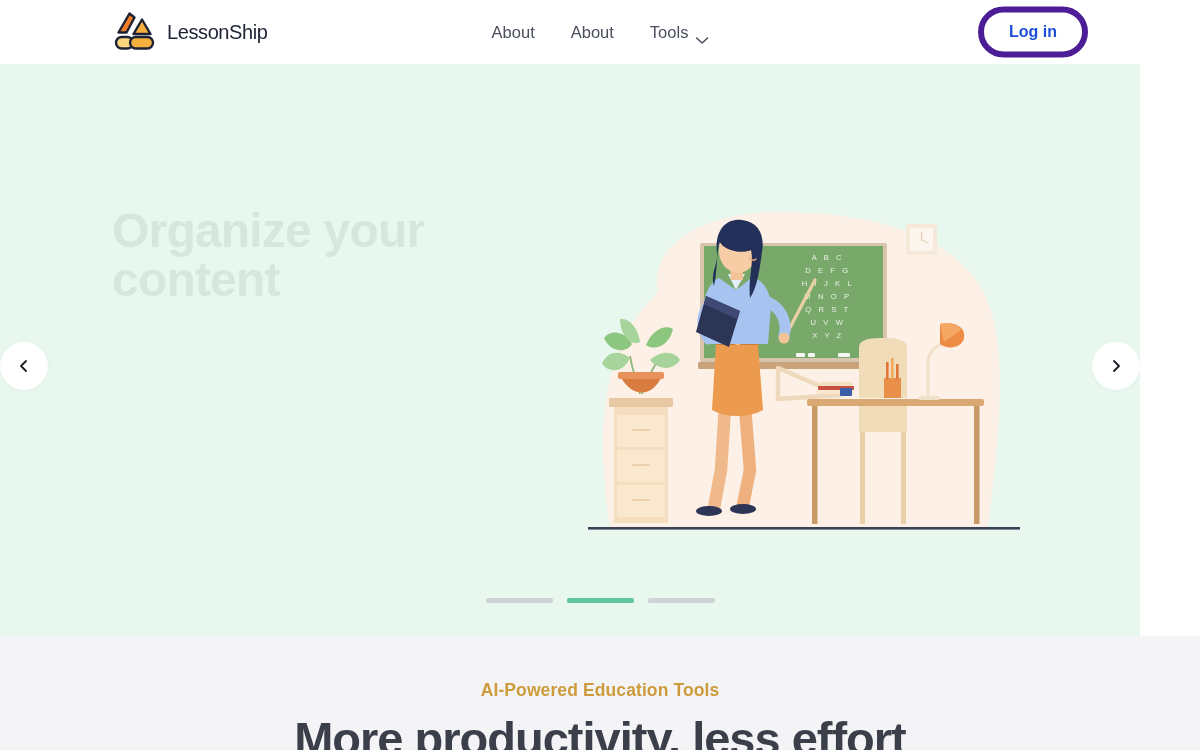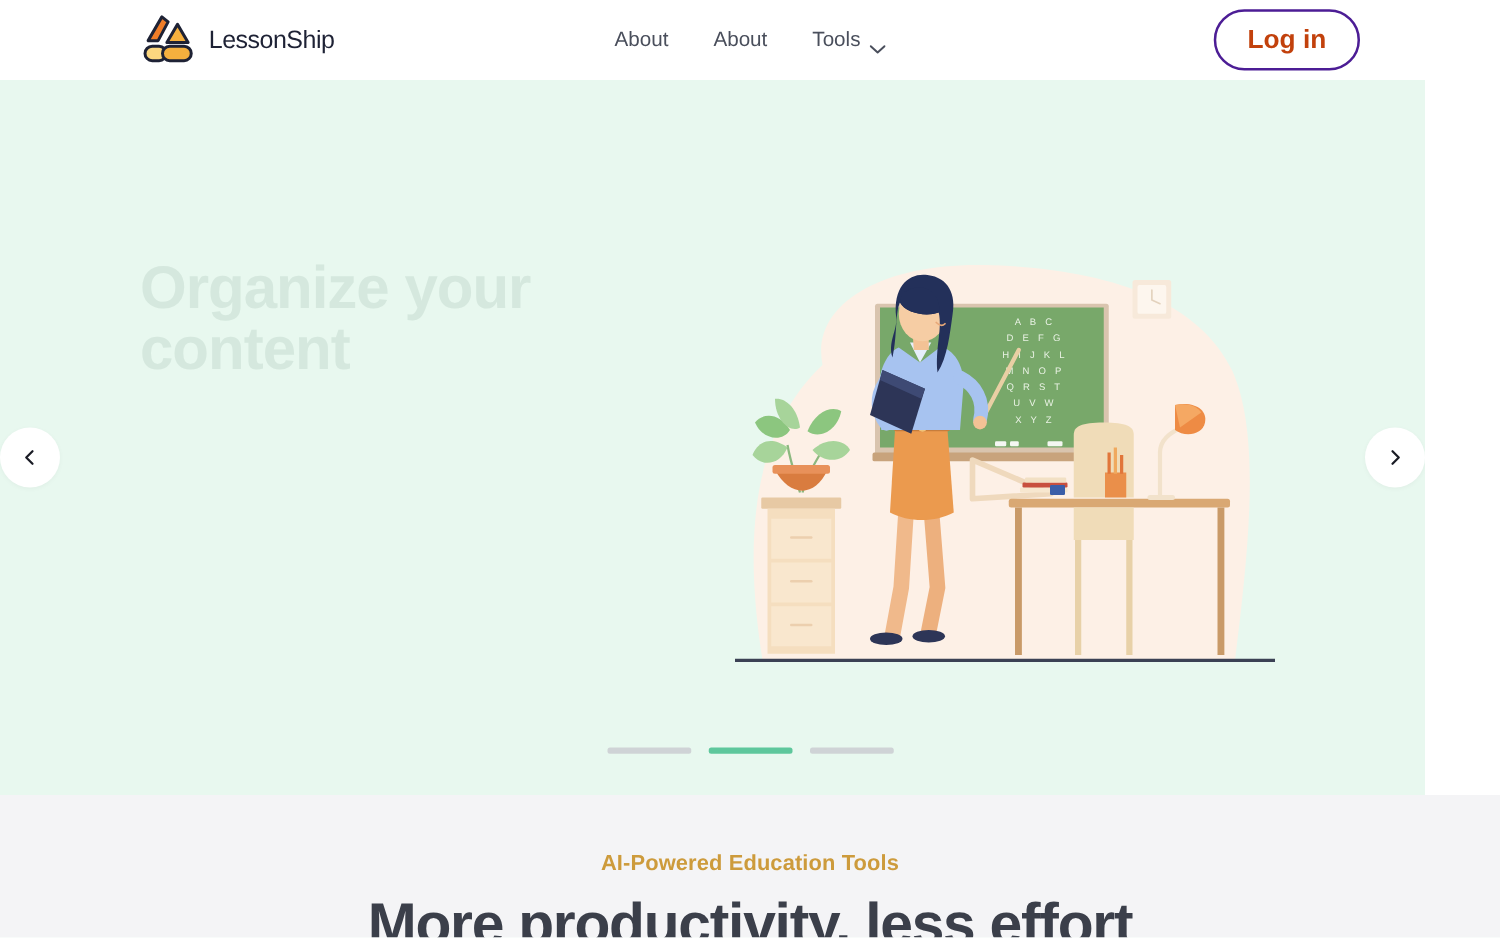--- a/index.html
+++ b/index.html
@@ -45,24 +45,24 @@
   }
   .chev {
     width: 13px; height: 8px; display: block; flex: none;
     margin-top: 2px;
   }
 
   .login-btn {
     position: absolute; right: 112px; top: 50%;
     transform: translateY(-50%);
     padding: 10px 25px;
-    border: 2px solid #4c1d95;
+    border: 6px solid #4c1d95;
     border-radius: 999px;
     background: #ffffff;
-    font-size: 21px; font-weight: bold; color: #c2410c;
+    font-size: 16px; font-weight: bold; color: #1d4ed8;
     cursor: pointer; font-family: inherit;
     line-height: 1.2;
   }
 
   
   .hero {
     position: absolute; top: 64px; left: 0;
     width: 1140px; height: 572px;
     background: #e8f8ef;
     overflow: hidden;

